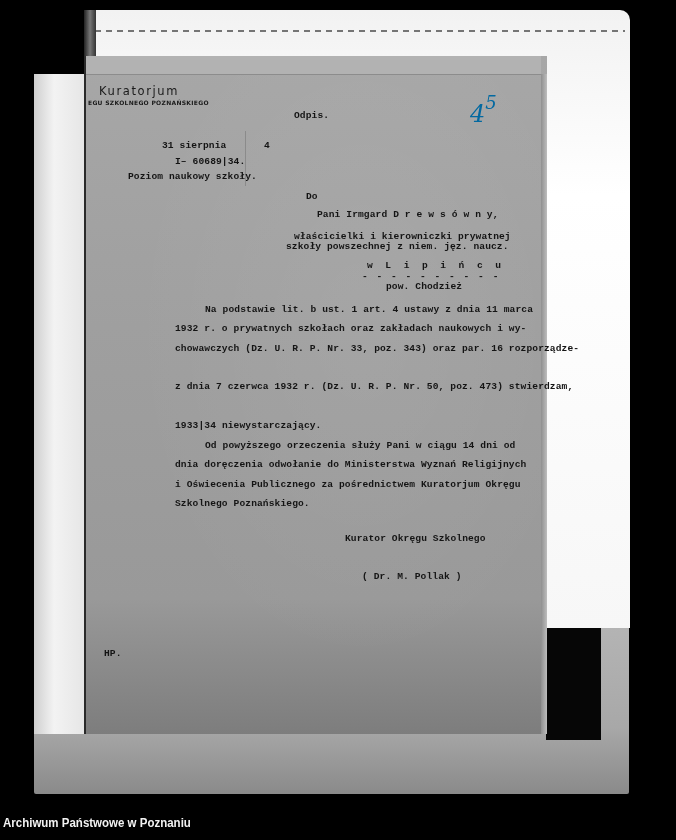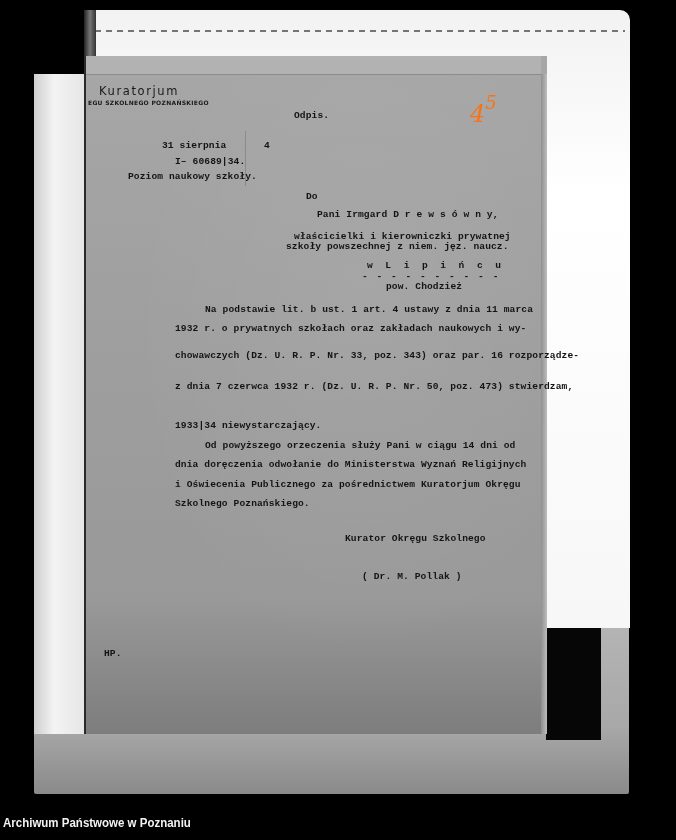--- a/index.html
+++ b/index.html
@@ -111,21 +111,21 @@
       color: #1a1a1a;
       font-weight: bold;
       letter-spacing: 0.3px;
     }
     .handwritten {
       position: absolute;
       left: 470px; top: 96px;
       font-family: "DejaVu Serif", serif;
       font-style: italic;
       font-size: 24px;
-      color: #f97316;
+      color: #0369a1;
     }
     .handwritten sup {
       font-size: 18px;
       position: relative;
       top: -4px;
     }
     .spaced {
       letter-spacing: 3.4px;
     }
     .underline {
@@ -190,21 +190,21 @@
   <div class="typed" style="left:306px; top:192px;">Do</div>
   <div class="typed" style="left:317px; top:210px;">Pani Irmgard D r e w s ó w n y,</div>
   <div class="typed" style="left:294px; top:232px;">właścicielki i kierowniczki prywatnej</div>
   <div class="typed" style="left:286px; top:242px;">szkoły powszechnej z niem. jęz. naucz.</div>
   <div class="typed spaced" style="left:367px; top:261px;">w L i p i ń c u</div>
   <div class="typed dashes" style="left:362px; top:272px;">- - - - - - - - - -</div>
   <div class="typed" style="left:386px; top:282px;">pow. Chodzież</div>
 
   <div class="typed" style="left:205px; top:305px;">Na podstawie lit. b ust. 1 art. 4 ustawy z dnia 11 marca</div>
   <div class="typed" style="left:175px; top:324px;">1932 r. o prywatnych szkołach oraz zakładach naukowych i wy-</div>
-  <div class="typed" style="left:175px; top:344px;margin-top:7px;">chowawczych (Dz. U. R. P. Nr. 33, poz. 343) oraz par. 16 rozporządze-</div>
+  <div class="typed" style="left:175px; top:344px;">chowawczych (Dz. U. R. P. Nr. 33, poz. 343) oraz par. 16 rozporządze-</div>
   <div class="typed" style="left:175px; top:382px;">z dnia 7 czerwca 1932 r. (Dz. U. R. P. Nr. 50, poz. 473) stwierdzam,</div>
   <div class="typed" style="left:175px; top:421px;">
     <span>1933|34</span>
     <span class="underline">niewystarczający.</span>
   </div>
 
   <div class="typed" style="left:205px; top:441px;">Od powyższego orzeczenia służy Pani w ciągu 14 dni od</div>
   <div class="typed" style="left:175px; top:480px;">i Oświecenia Publicznego za pośrednictwem Kuratorjum Okręgu</div>
   <div class="typed" style="left:175px; top:460px;">dnia doręczenia odwołanie do Ministerstwa Wyznań Religijnych</div>
   <div class="typed" style="left:175px; top:499px;">Szkolnego Poznańskiego.</div>

